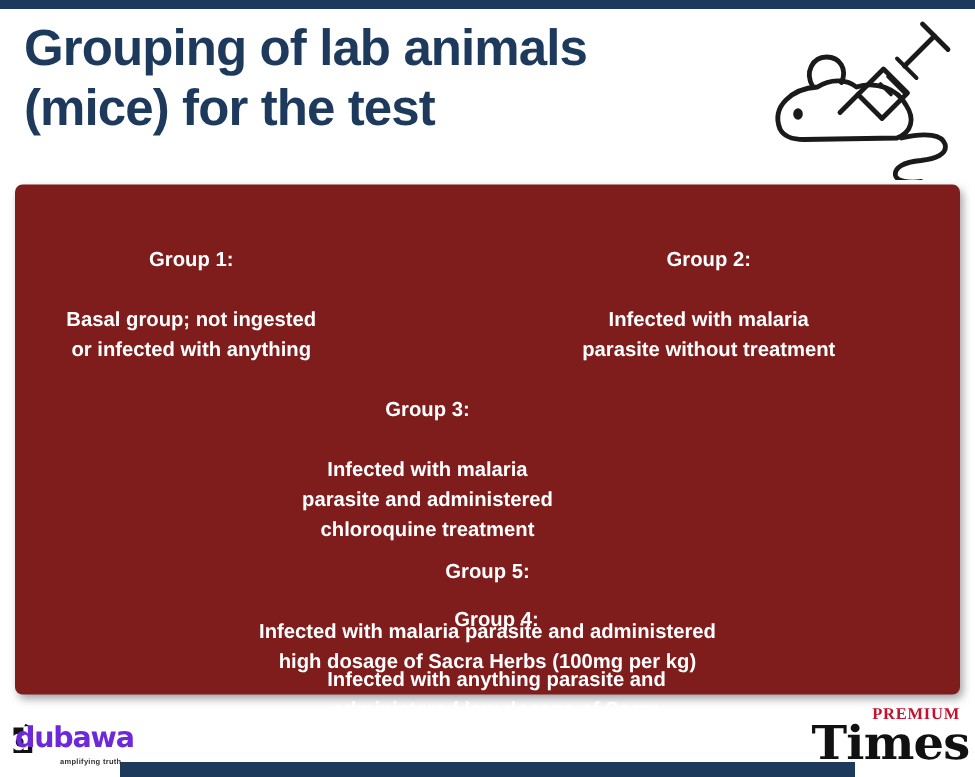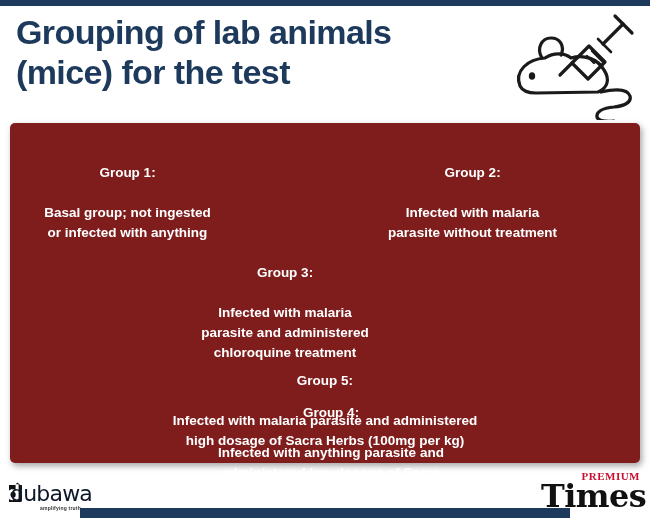--- a/index.html
+++ b/index.html
@@ -112,24 +112,24 @@
 
   
   #dubawa-logo {
     position: absolute;
     left: 4px; top: 18px;
     width: 100px; height: 34px;
   }
   #dubawa-wordmark {
     position: absolute;
     left: 6px; top: 0px;
-    font-size: 22px;
-    font-weight: normal;
+    font-size: 19px;
+    font-weight: bold;
     letter-spacing: -0.8px;
-    color: #0f172a;
+    color: #6d28d9;
     font-family: "DejaVu Sans", sans-serif;
   }
   #dubawa-mark {
     position: absolute;
     left: 2px; top: 1px;
     width: 19px; height: 21px;
   }
   #dubawa-tagline {
     position: absolute;
     left: 36px; top: 24px;

